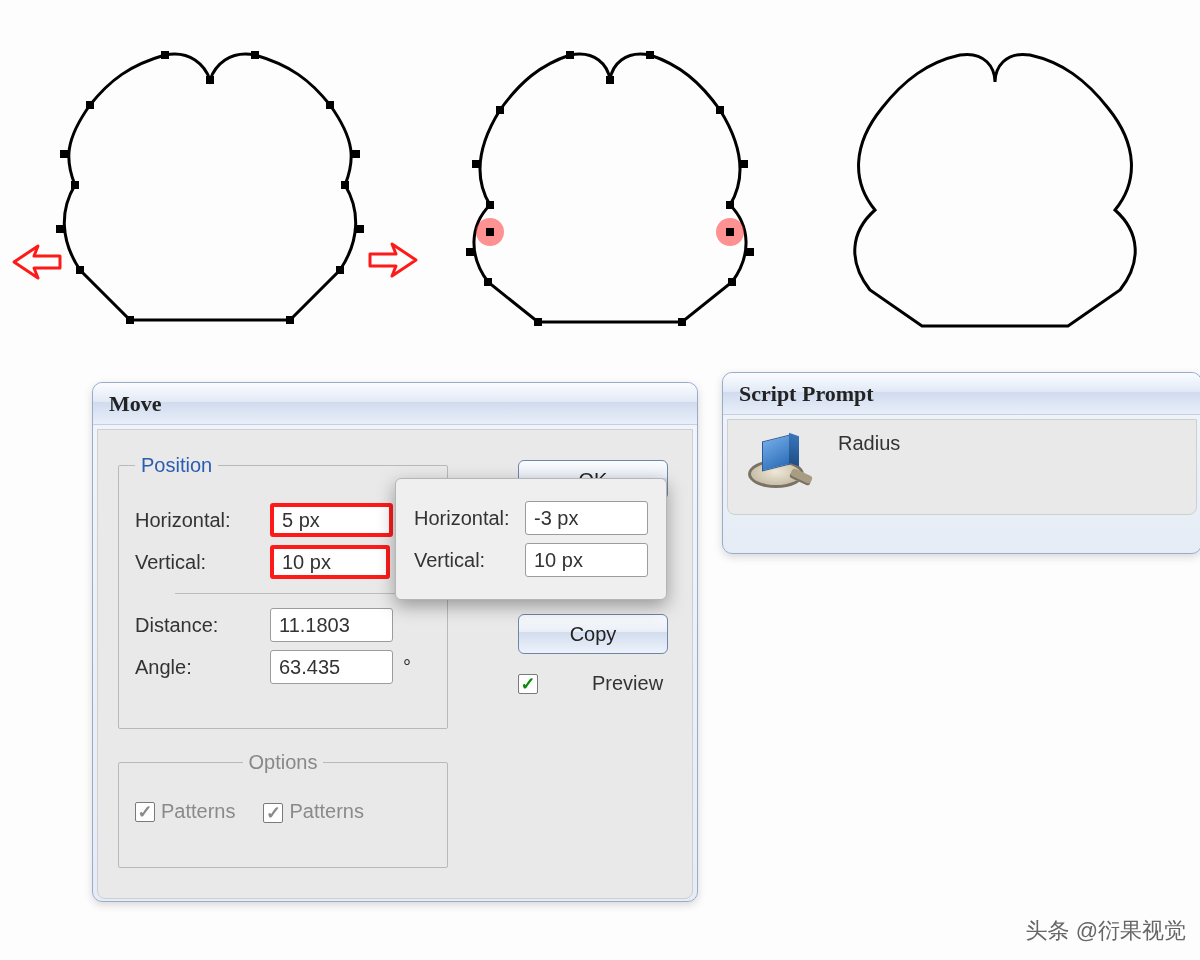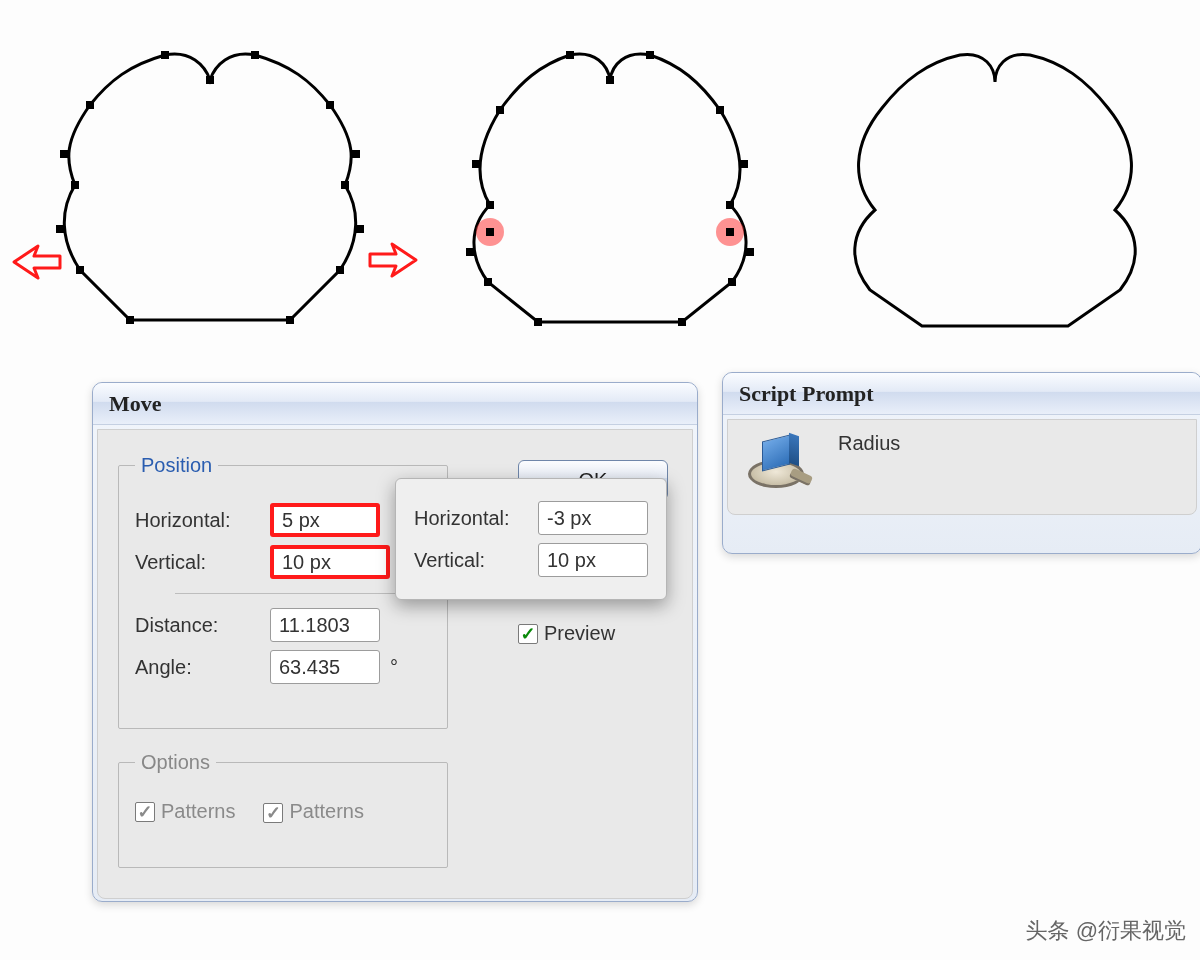--- a/index.html
+++ b/index.html
@@ -64,37 +64,37 @@
     border-radius: 2px;
     margin: 0 0 22px 0;
     padding: 18px 16px 36px 16px;
     position: relative;
   }
   fieldset.group > legend {
     padding: 0 6px;
     color: #2a5db0;
     font-size: 20px;
   }
-  fieldset.group.disabled > legend { color: #888; }
+  fieldset.group.disabled > legend { color: #888; text-align: center; }
 
   .row {
     display: flex;
     align-items: center;
     margin: 8px 0;
   }
   .row label.lbl {
     width: 135px;
     text-align: left;
     padding-right: 8px;
     color: #333;
     font-size: 20px;
   }
   input.txt {
     height: 34px;
-    width: 110px;
+    width: 123px;
     background: #fff;
     border: 1px solid #9c9c9c;
     border-radius: 3px;
     padding: 0 8px;
     font-size: 20px;
     color: #333;
   }
   input.txt.wide { width: 300px; }
 
   .highlight-red {
@@ -122,21 +122,21 @@
     width: 150px;
     height: 40px;
     margin-bottom: 18px;
     border: 1px solid #6f86a9;
     border-radius: 6px;
     background: linear-gradient(#fbfcfe 0%, #e9eef7 45%, #d2ddee 46%, #eef3fb 100%);
     font-size: 20px;
     color: #222;
     cursor: pointer;
   }
-  .preview-row { display:flex; align-items:center; margin-top: 8px;}
+  .preview-row { display:flex; align-items:center; margin-top: 8px; gap: 48px;}
   .chk {
     width: 20px; height: 20px;
     border:1px solid #7a7a7a;
     background:#fff;
     display:inline-flex; align-items:center; justify-content:center;
     margin-right:6px;
     border-radius:2px;
   }
   .chk.checked::after{
     content:"✓"; color:#0a8a0a; font-weight:bold; font-size:18px; line-height:1;
@@ -347,20 +347,21 @@
         <span style="display:flex;align-items:flex-end;">
           <span class="chk grey checked"></span>
           <span class="disabled-text">Patterns</span>
         </span>
       </div>
     </fieldset>
 
     <div class="btns">
       <button class="win-btn">OK</button>
       <div style="height:96px;"></div>
+      <button class="win-btn">Copy</button>
       <div class="preview-row">
         <span class="chk checked"></span>
         <span>Preview</span>
       </div>
     </div>
   </div>
 </div>
 
 <div class="overlay-panel" style="left:395px; top:478px; width:272px;">
   <div class="row">

